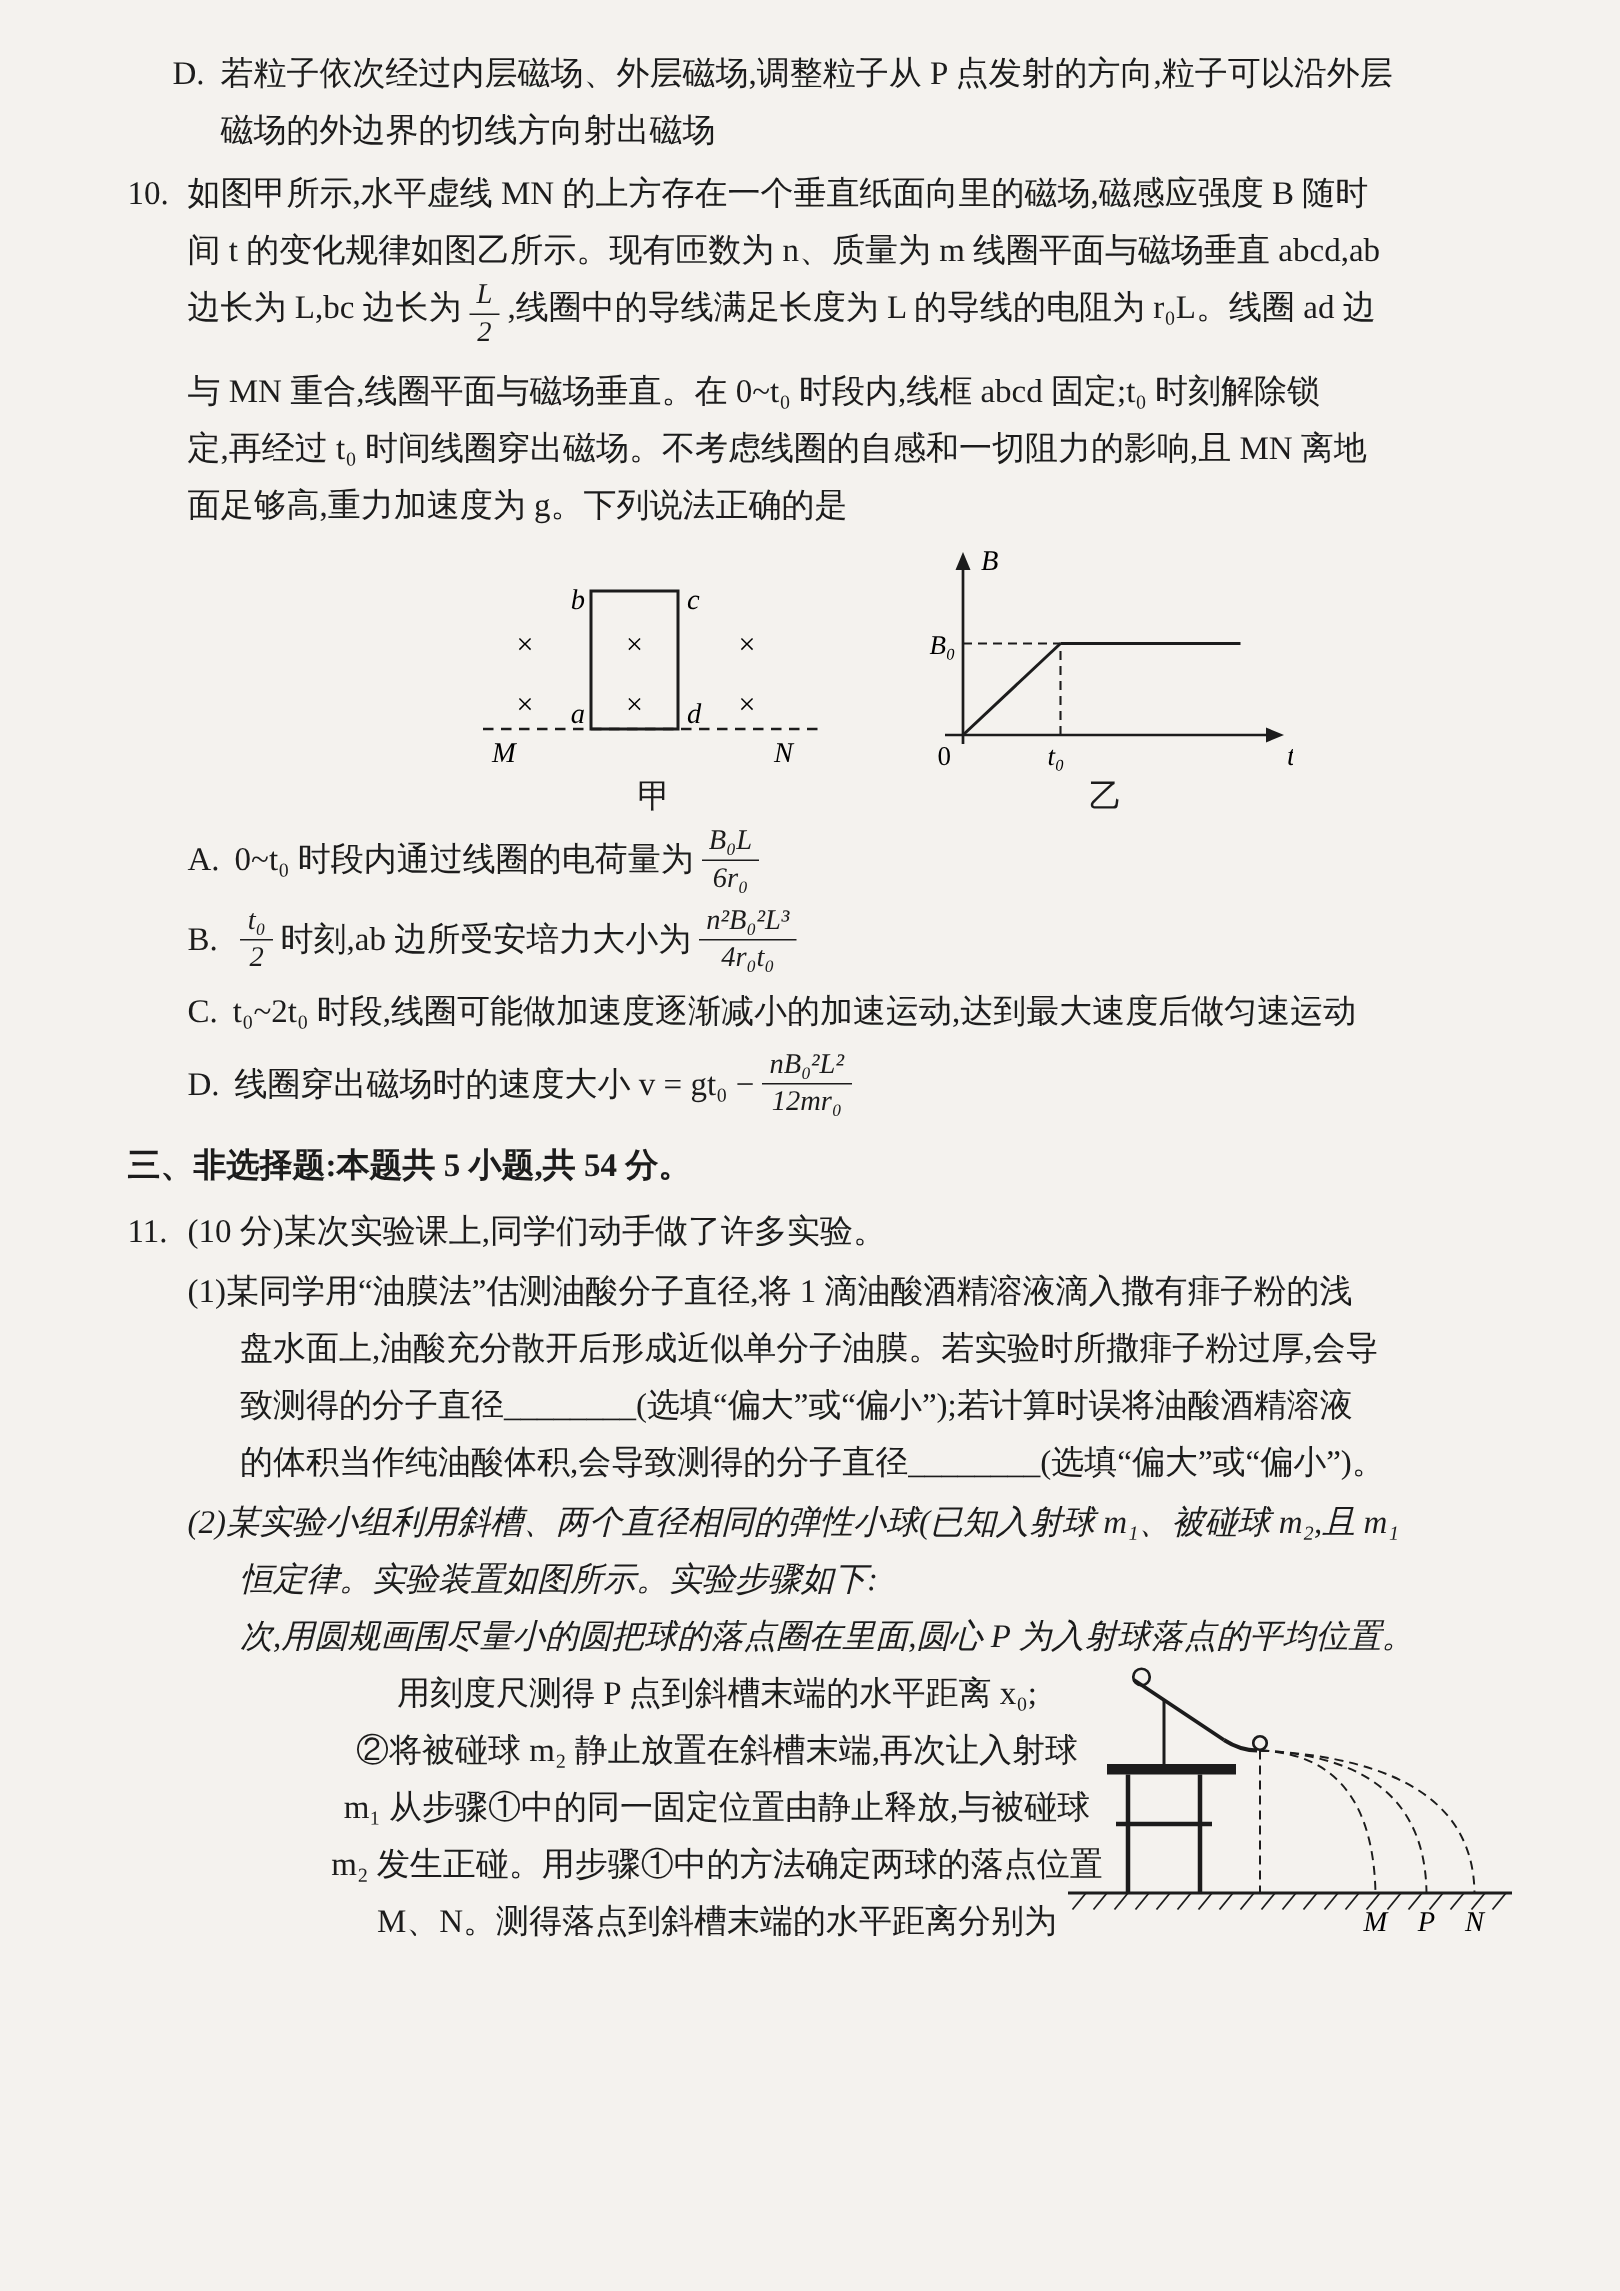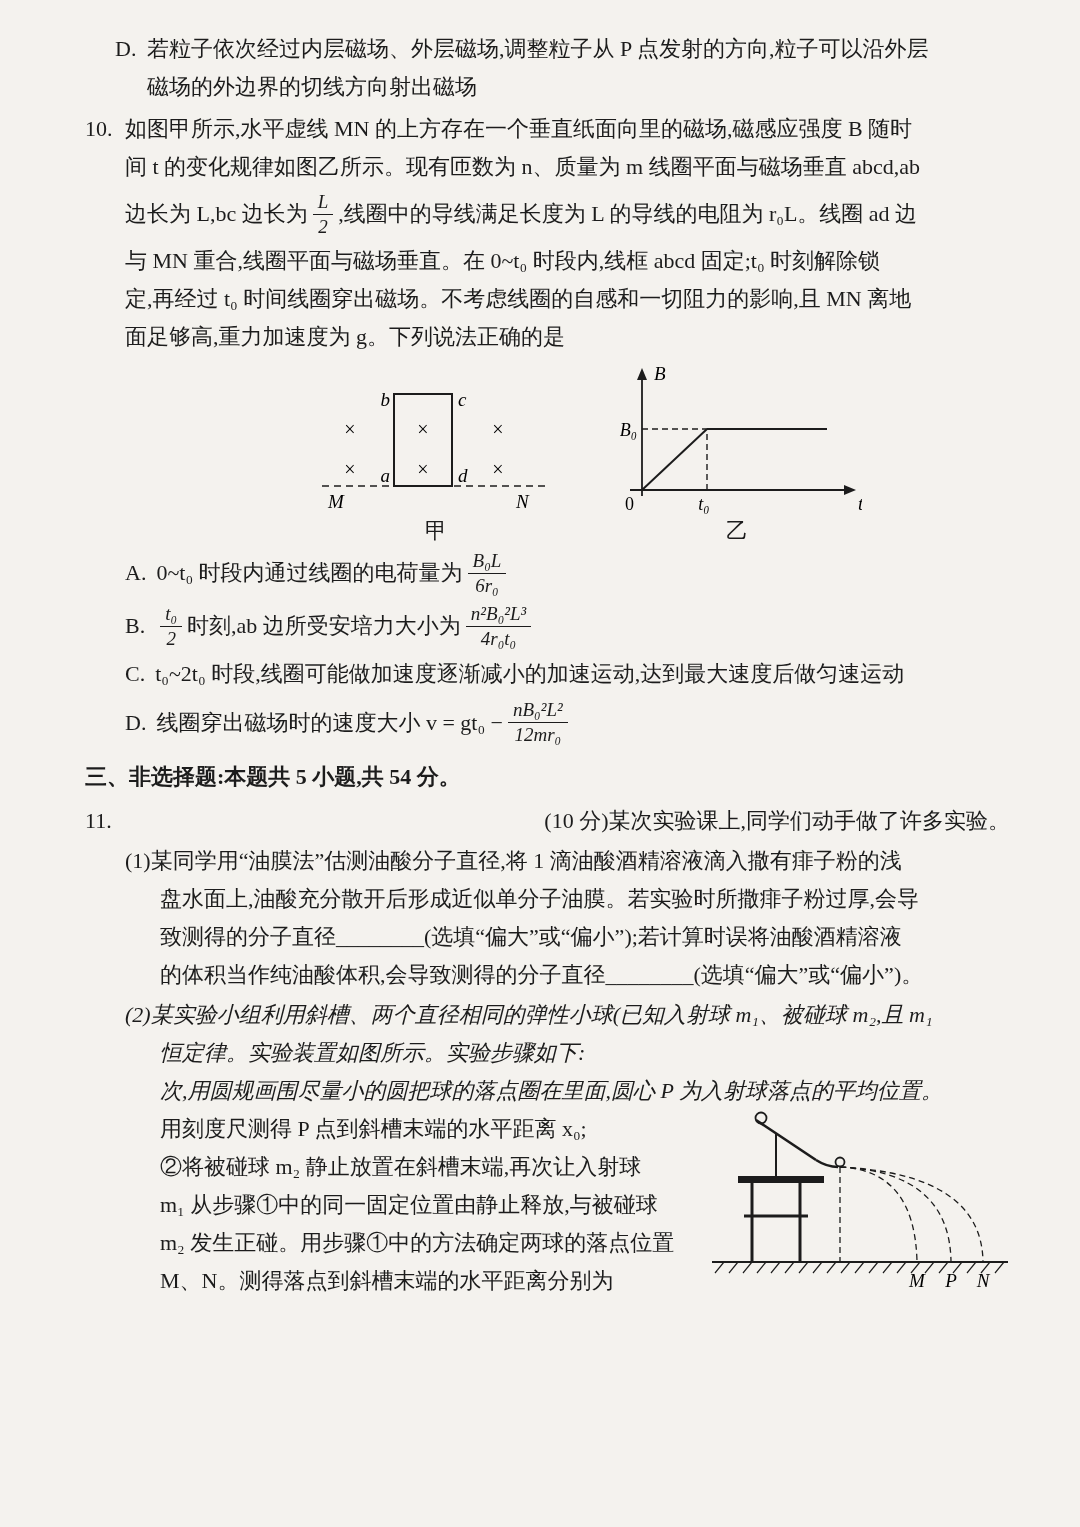--- a/index.html
+++ b/index.html
@@ -23,29 +23,29 @@
   .numcol-sm{flex:0 0 32px;}
   .indent1{margin-left:40px;}
   .indent2{margin-left:75px;}
   .frac{
     display:inline-flex;flex-direction:column;align-items:center;
     vertical-align:middle;margin:0 5px;font-size:19px;line-height:1.15;
     font-style:italic;
   }
   .frac .fnum{padding:0 5px 1px;border-bottom:1.6px solid #1c1c1c;}
   .frac .fden{padding:1px 5px 0;}
-  .fline{display:flex;align-items:center;height:56px;}
+  .fline{display:flex;align-items:flex-start;height:56px;}
   .option{display:flex;align-items:center;margin:6px 0;}
   .option .opt-label{margin-right:10px;}
   .section-head{font-weight:bold;margin-top:12px;}
   .figrow{display:flex;align-items:flex-end;gap:60px;margin:8px 0 4px 235px;}
   .figcol{display:flex;flex-direction:column;align-items:center;}
   .figcap{margin-top:2px;line-height:26px;}
   svg text{font-family:"Liberation Serif","DejaVu Serif",serif;}
-  .wrapzone{position:relative;margin-left:75px;min-height:210px;}
+  .wrapzone{position:relative;margin-left:103px;min-height:210px;text-align:center;}
   .wrapzone .txt{width:580px;}
   .expfig{position:absolute;right:0;top:-6px;}
   .footer{text-align:center;margin-top:14px;letter-spacing:2px;}
 </style>
 </head>
 <body>
 
 <div class="page">
 
   <div class="hang" style="margin-left:30px;">
@@ -145,21 +145,21 @@
       <span>线圈穿出磁场时的速度大小 v = gt₀ −</span>
       <span class="frac">
         <span class="fnum">nB₀²L²</span>
         <span class="fden">12mr₀</span>
       </span>
     </div>
   </div>
 
   <div class="section-head">三、非选择题:本题共 5 小题,共 54 分。</div>
 
-  <div class="hang" style="margin-top:6px;justify-content:space-between;">
+  <div class="hang" style="margin-top:6px;">
     <div class="numcol">11.</div>
     <div class="line">(10 分)某次实验课上,同学们动手做了许多实验。</div>
   </div>
 
   <div style="margin-top:2px;">
     <div class="line indent1">(1)某同学用“油膜法”估测油酸分子直径,将 1 滴油酸酒精溶液滴入撒有痱子粉的浅</div>
     <div class="line indent2">盘水面上,油酸充分散开后形成近似单分子油膜。若实验时所撒痱子粉过厚,会导</div>
     <div class="line indent2">致测得的分子直径________(选填“偏大”或“偏小”);若计算时误将油酸酒精溶液</div>
     <div class="line indent2">的体积当作纯油酸体积,会导致测得的分子直径________(选填“偏大”或“偏小”)。</div>
   </div>

